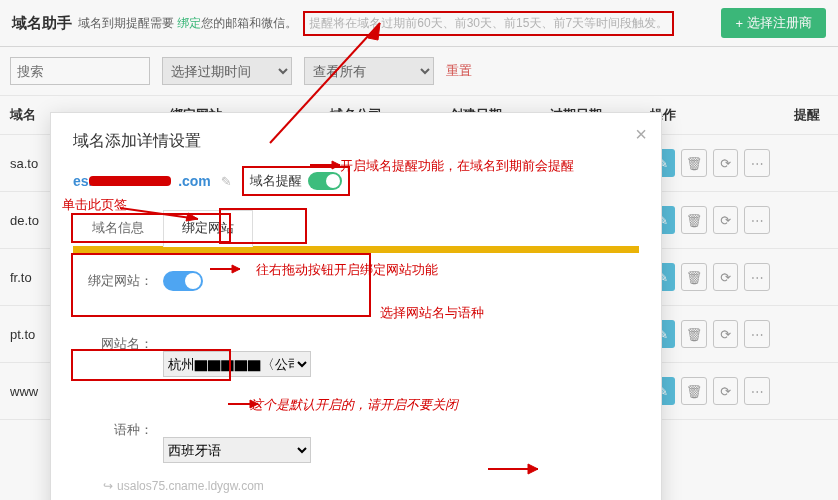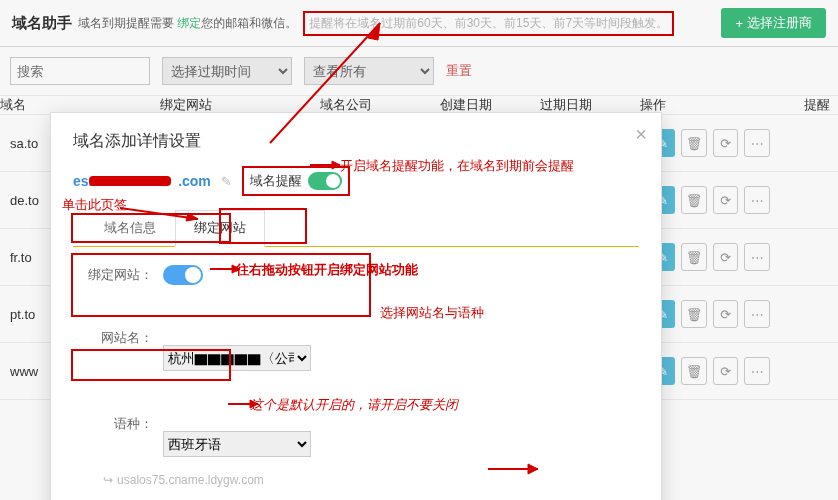--- a/index.html
+++ b/index.html
@@ -10,21 +10,21 @@
 .header-sub { font-size: 12px; color: #666; }
 .header-sub .link { color: #3dbd7d; }
 .header-hint { font-size: 12px; color: #b9b9b9; border: 2px solid #d40000; padding: 2px 4px; }
 .add-btn { margin-left: auto; background: #3dbd7d; color: #fff; padding: 6px 14px; border-radius: 3px; font-size: 13px; display: flex; align-items: center; gap: 4px; }
 
 .filter-row { display: flex; align-items: center; padding: 10px; gap: 12px; }
 .filter-row input[type=text] { width: 140px; height: 28px; padding: 2px 6px; border: 1px solid #ccc; color: #999; }
 .filter-row select { height: 28px; width: 130px; border: 1px solid #ccc; padding: 2px 4px; color: #666; }
 .reset-link { color: #d9534f; cursor: pointer; }
 
-.table-head { display: grid; grid-template-columns: 160px 160px 120px 100px 100px 120px 1fr; font-weight: normal; border-top: 1px solid #eee; border-bottom: 1px solid #eee; color: #333; }
+.table-head { display: grid; grid-template-columns: 160px 160px 120px 100px 100px 120px 1fr; padding: 10px; font-weight: bold; border-top: 1px solid #eee; border-bottom: 1px solid #eee; color: #333; }
 .table-row { display: grid; grid-template-columns: 160px 160px 120px 100px 100px 120px 1fr; padding: 14px 10px; border-bottom: 1px solid #eee; align-items: center; }
 .row-domain { color: #333; }
 .row-actions { display: flex; gap: 6px; align-items: center; justify-content: flex-end; }
 .icon-btn { width: 28px; height: 28px; border: 1px solid #ccc; border-radius: 3px; display: flex; align-items: center; justify-content: center; color: #999; cursor: pointer; }
 .icon-btn.blue { background: #5bc0de; color: #fff; border: none; }
 .toggle-on { width: 34px; height: 18px; background: #3dbd7d; border-radius: 10px; position: relative; }
 .toggle-on::after { content: ""; position: absolute; right: 2px; top: 2px; width: 14px; height: 14px; background: #fff; border-radius: 50%; }
 .remind-col { text-align: right; padding-right: 8px; }
 
 
@@ -33,21 +33,21 @@
 .modal-title { font-size: 16px; color: #333; margin-bottom: 14px; }
 .modal-close { position: absolute; right: 14px; top: 10px; color: #aaa; font-size: 20px; cursor: pointer; }
 
 .domain-line { display: flex; align-items: center; gap: 10px; margin-bottom: 14px; }
 .domain-name { color: #3b8dd5; font-weight: bold; font-size: 14px; position: relative; }
 .scribble { position: absolute; left: 16px; top: 3px; width: 82px; height: 10px; background: #d40000; border-radius: 4px; }
 .edit-icon { color: #bbb; cursor: pointer; }
 .remind-box { border: 2px solid #d40000; padding: 4px 6px; display: flex; align-items: center; gap: 6px; }
 .remind-label { font-size: 13px; }
 
-.tabs { display: flex; border-bottom: 1px solid #eab308; margin-bottom: 8px; padding-left: 12px; }
+.tabs { display: flex; border-bottom: 7px solid #eab308; margin-bottom: 8px; }
 .tab { padding: 8px 18px; cursor: pointer; color: #666; border: 1px solid transparent; }
 .tab.active { border: 1px solid #ddd; border-bottom: 1px solid #fff; margin-bottom: -1px; background: #fff; color: #333; }
 .tabs-wrap { position: relative; }
 .tab-anno-box { position: absolute; border: 2px solid #d40000; left: 146px; top: -2px; width: 88px; height: 36px; pointer-events: none; }
 
 .form-group { display: flex; align-items: center; padding: 10px 4px; gap: 10px; }
 .form-label { width: 76px; text-align: right; color: #666; }
 .form-select { width: 148px; height: 26px; border: 1px solid #ccc; margin-top: 40px; }
 
 .toggle-blue { width: 40px; height: 20px; background: #4ea5f2; border-radius: 10px; position: relative; }
@@ -238,21 +238,21 @@
     <line x1="0" y1="7" x2="30" y2="7" stroke-width="2"></line>
     <polygon points="30,7 22,3 22,11" fill="#d40000"></polygon>
   </svg>
 
 <div class="anno" style="left:62px; top:196px;">单击此页签</div>
 <svg class="anno" style="position:absolute; left:120px; top:205px; width:80px; height:20px;">
     <line x1="0" y1="3" x2="78" y2="14" stroke-width="2"></line>
     <polygon points="78,14 68,8 66,16" fill="#d40000"></polygon>
   </svg>
 
-<div class="anno" style="left:236px; top:261px;font-weight:bold;">往右拖动按钮开启绑定网站功能</div>
+<div class="anno" style="left:256px; top:261px;">往右拖动按钮开启绑定网站功能</div>
 <svg class="anno" style="position:absolute; left:210px; top:262px; width:30px; height:14px;">
     <line x1="0" y1="7" x2="30" y2="7" stroke-width="2"></line>
     <polygon points="30,7 22,3 22,11" fill="#d40000"></polygon>
   </svg>
 
 <div class="anno" style="left:380px; top:304px;">选择网站名与语种</div>
 
 <div class="anno" style="left:250px; top:396px;font-style:italic;">这个是默认开启的，请开启不要关闭</div>
 <svg class="anno" style="position:absolute; left:228px; top:397px; width:30px; height:14px;">
     <line x1="0" y1="7" x2="30" y2="7" stroke-width="2"></line>

